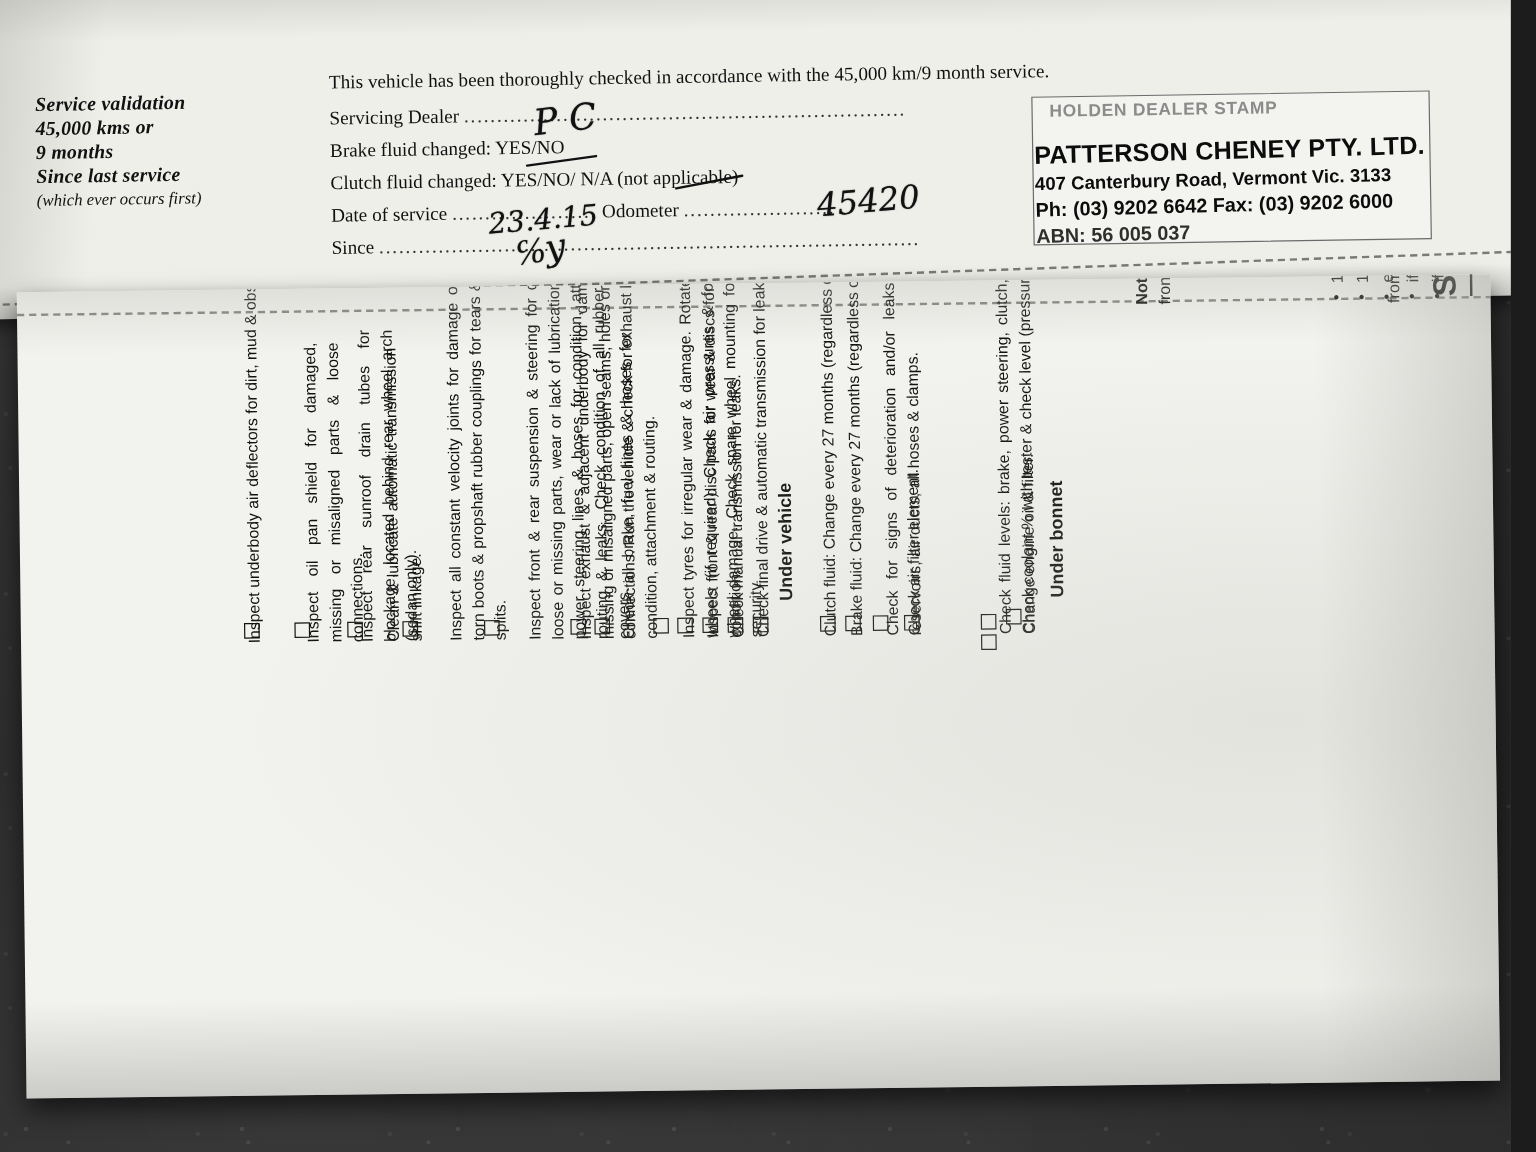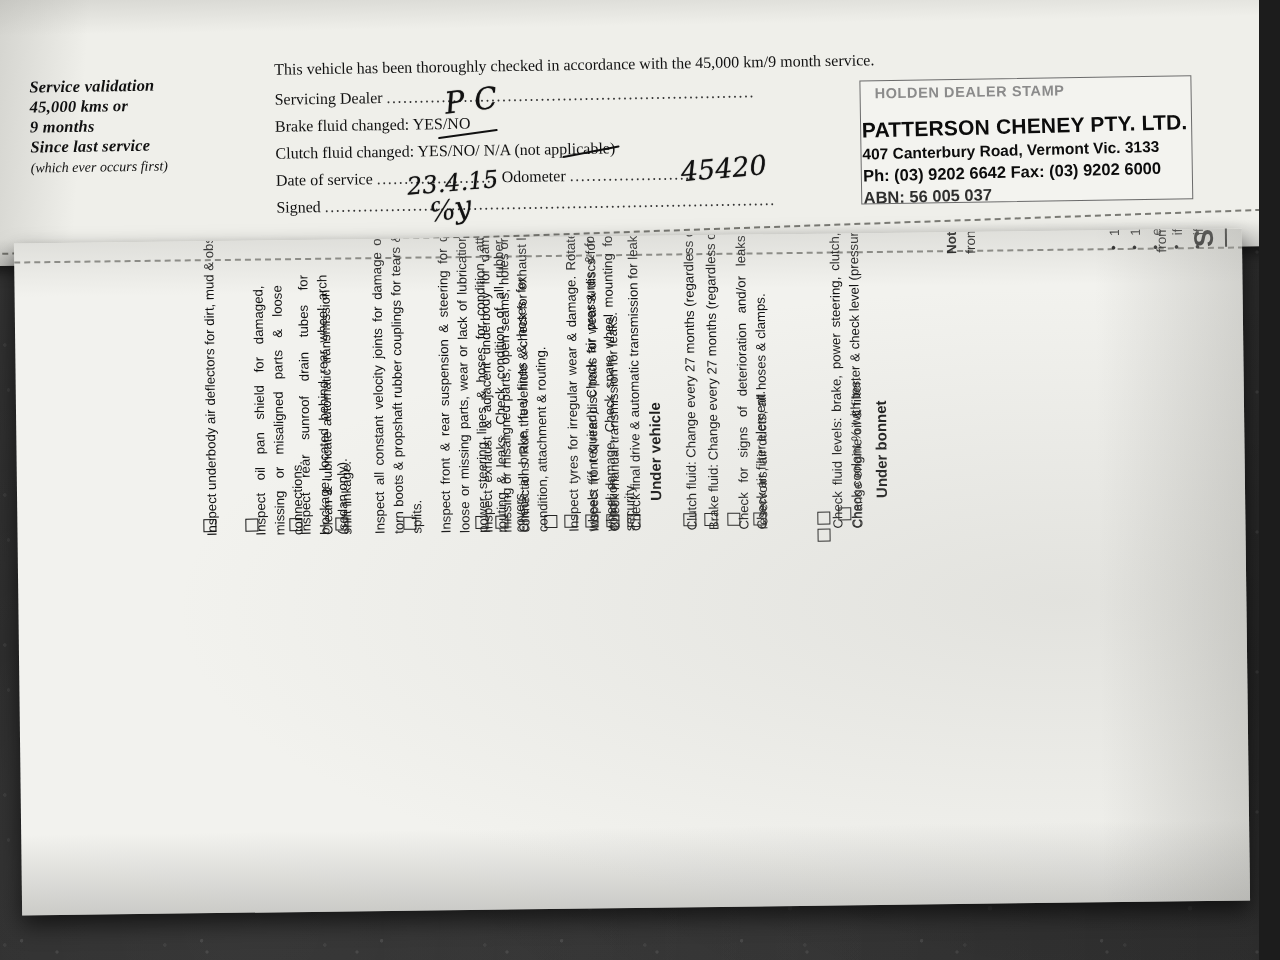--- a/index.html
+++ b/index.html
@@ -344,21 +344,21 @@
       </div>
 
       <div class="form-row">
         <span>Date of service</span>
         <span class="dots">......................</span>
         <span>Odometer</span>
         <span class="dots">.......................</span>
       </div>
 
       <div class="form-row">
-        <span>Signed</span>
+        <span>Since</span>
         <span class="dots"> ..................................................................................</span>
       </div>
     </div>
 
     <div class="hand" style="left:475px; top:92px; font-size:30px; transform:rotate(-6deg);">P C</div>
     <div class="strike" style="left:468px; top:146px; width:60px; transform:rotate(-7deg);"></div>
     <div class="strike" style="left:592px; top:167px; width:58px; transform:rotate(-10deg);"></div>
     <div class="hand" style="left:436px; top:178px; font-size:24px; transform:rotate(-4deg);">23.4.15</div>
     <div class="hand" style="left:710px; top:166px; font-size:27px; transform:rotate(-4deg);">45420</div>
     <div class="hand" style="left:458px; top:200px; font-size:30px; transform:rotate(-8deg);">℅𝑦</div>

